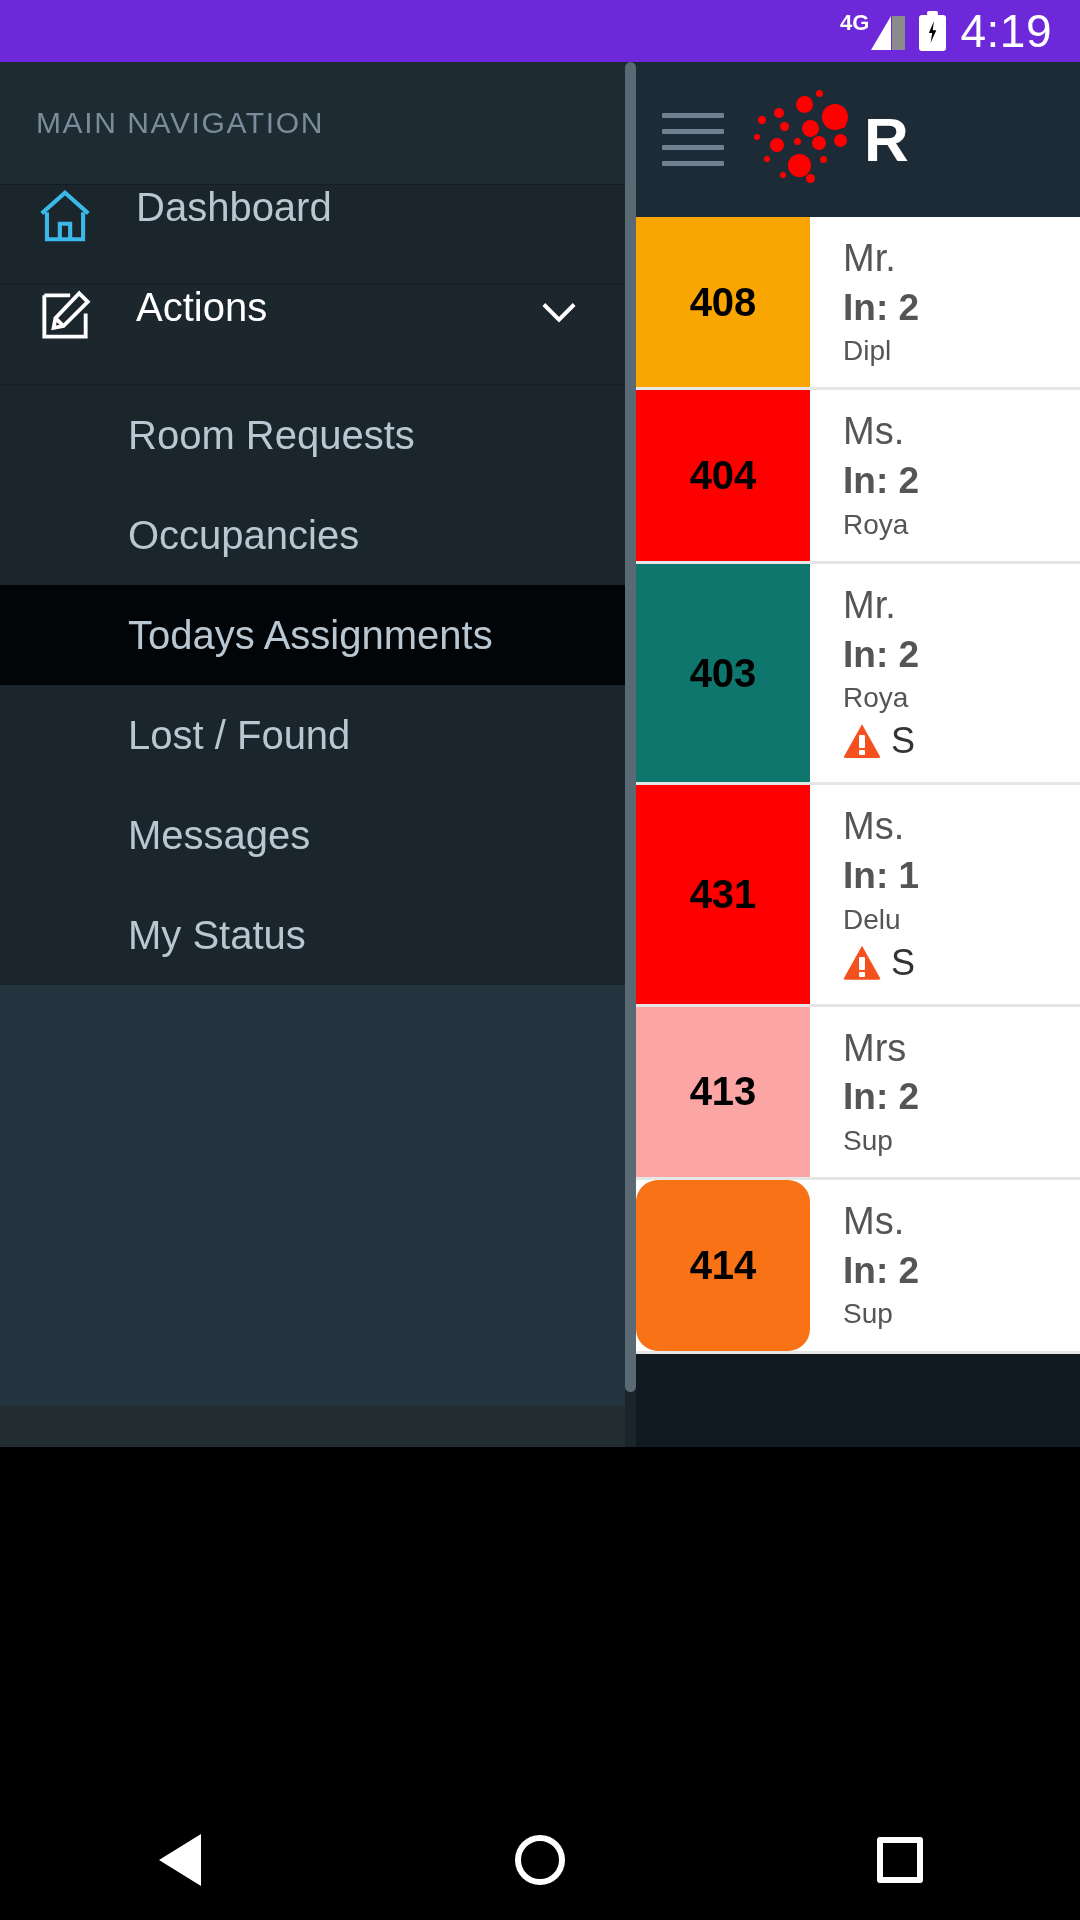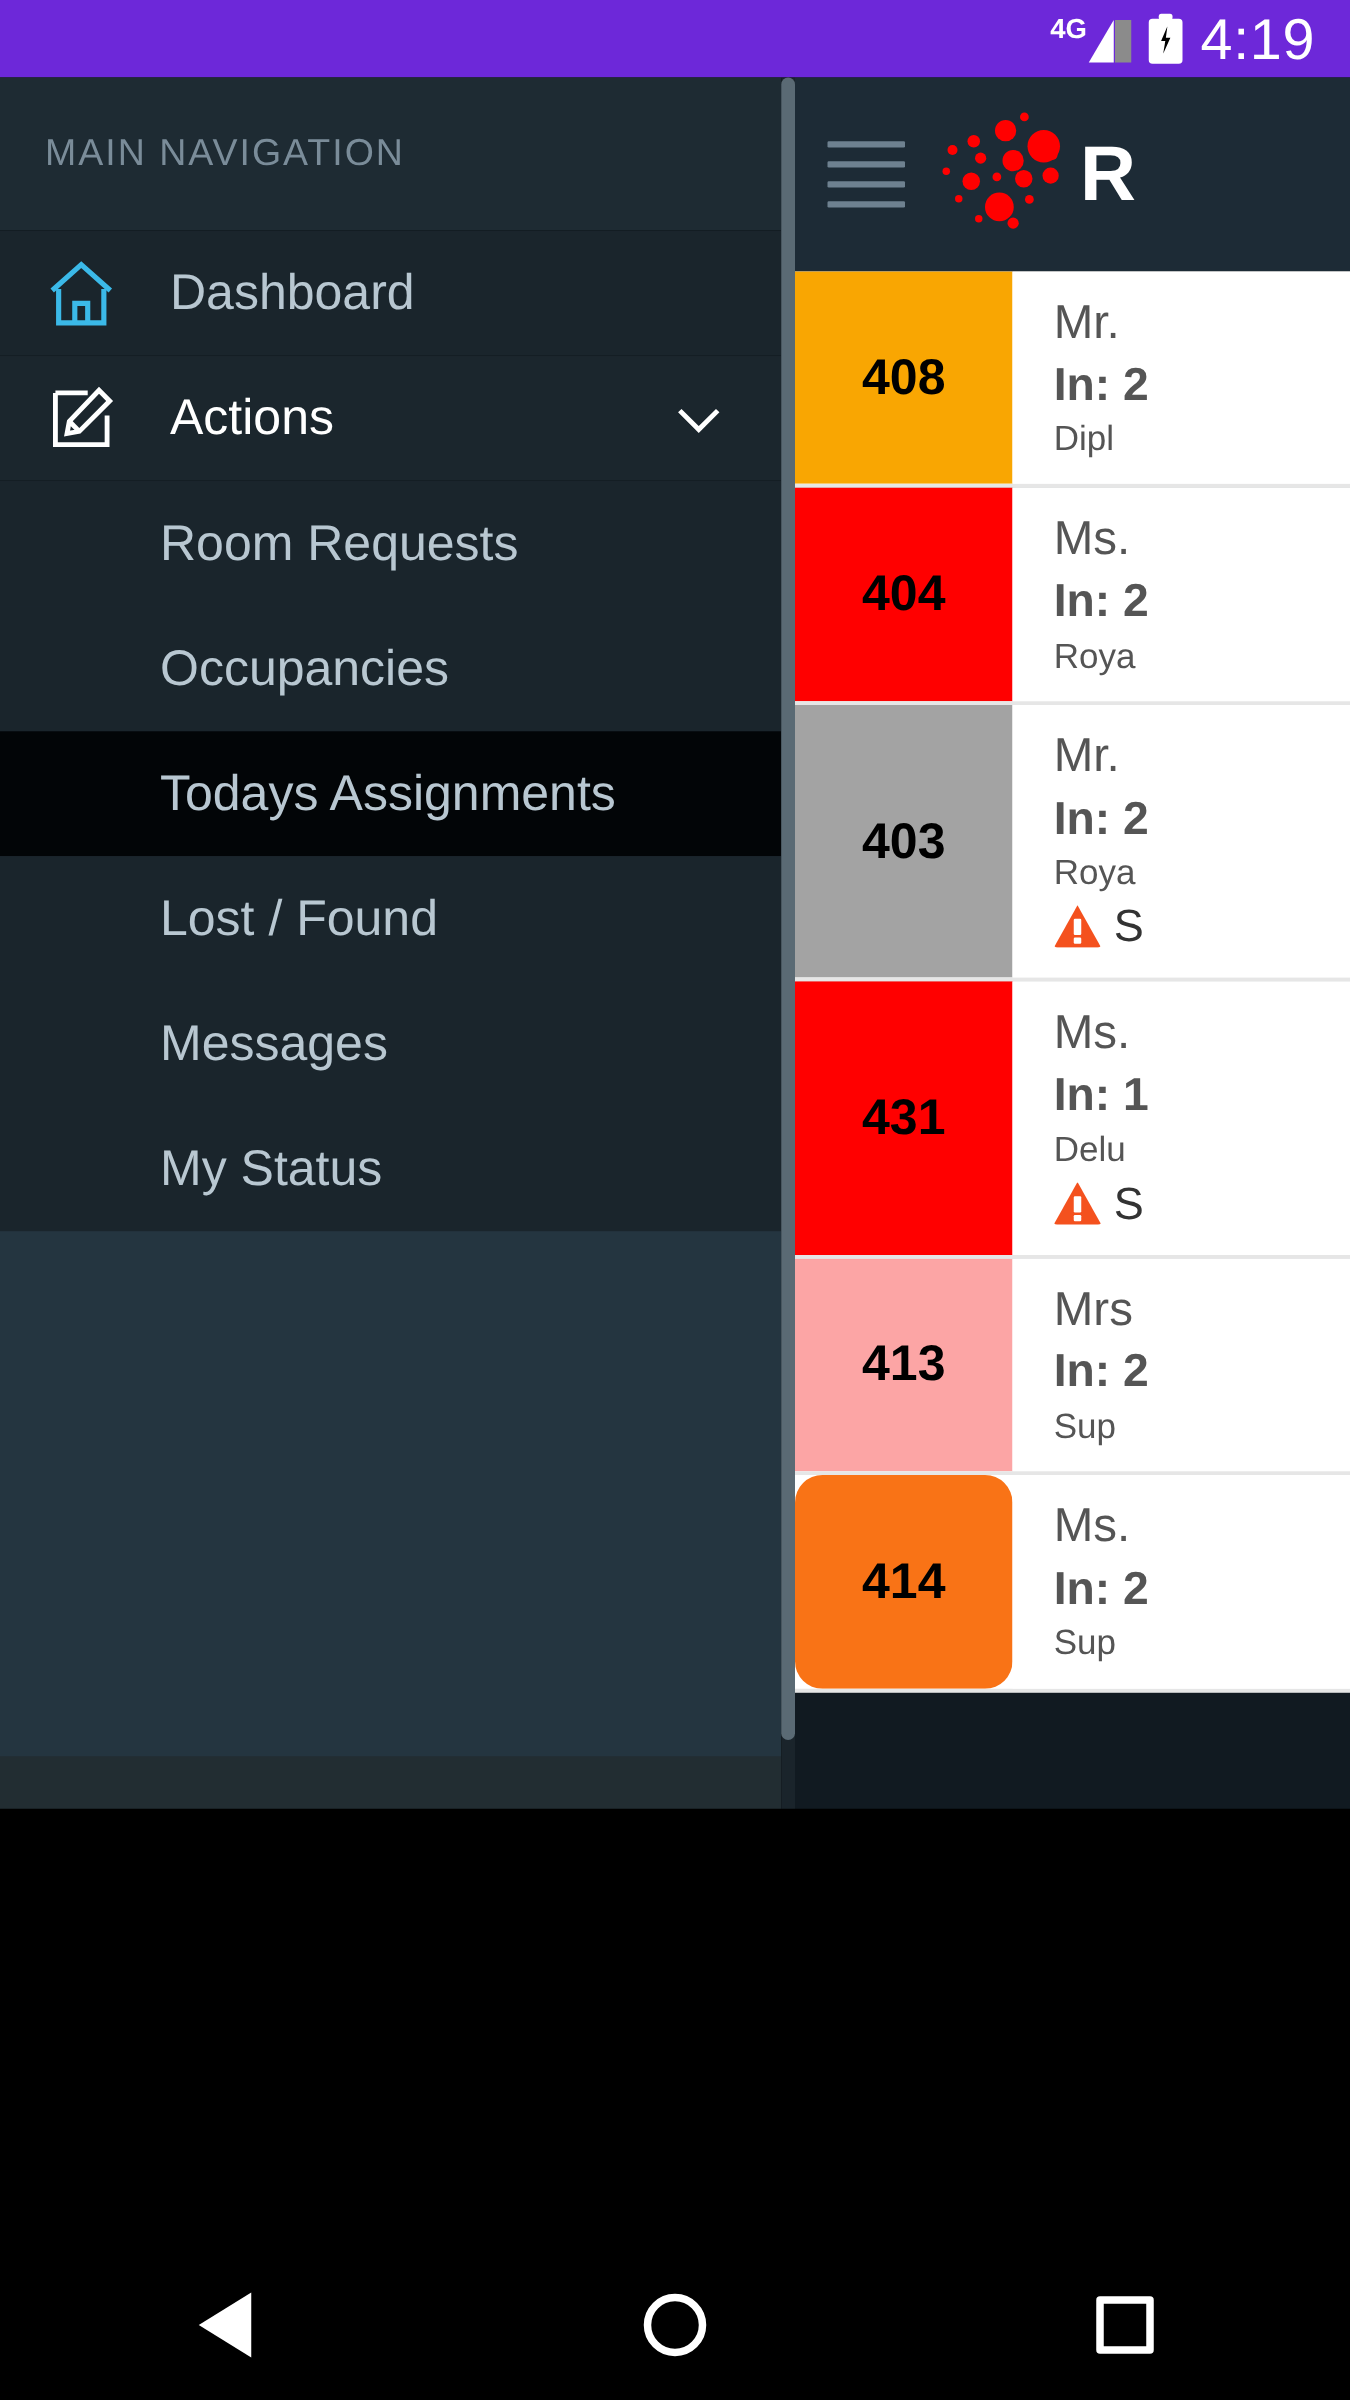--- a/index.html
+++ b/index.html
@@ -95,21 +95,21 @@
   #drawer{
     position:absolute; top:62px; left:0; width:625px; height:1385px;
     background:#222d32; z-index:10; overflow:hidden;
   }
   #drawer-header{
     height:123px; display:flex; align-items:center; padding-left:36px;
     color:#7a8c99; font-size:30px; letter-spacing:1.6px;
     background:#1e2b33; border-bottom:1px solid #131d23;
   }
   .nav-item{
-    height:100px; display:flex; align-items:center; padding-left:34px;
+    height:100px; display:flex; padding-left:34px;
     gap:40px; background:#1a252c; border-bottom:1px solid #141e24;
   }
   .nav-item.alt{ background:#1b262d; }
   .nav-label{ font-size:40px; color:#b8c7d1; }
   .nav-label.bright{ color:#ffffff; }
   .nav-ico{ width:62px; height:62px; flex:none; position:relative; }
 
   
   .ico-home svg{ width:62px; height:62px; display:block; }
   
@@ -210,21 +210,21 @@
     </div>
     <div class="room-card">
       <div class="room-tag" style="background: rgb(255, 0, 0);">404</div>
       <div class="room-body">
         <div class="room-guest">Ms.</div>
         <div class="room-in">In: 2</div>
         <div class="room-type">Roya</div>
       </div>
     </div>
     <div class="room-card">
-      <div class="room-tag" style="background: #a3a3a3;">403</div>
+      <div class="room-tag" style="background: #0f766e;">403</div>
       <div class="room-body">
         <div class="room-guest">Mr.</div>
         <div class="room-in">In: 2</div>
         <div class="room-type">Roya</div>
         <div class="room-alert">
           <span class="warn-ico">
             <span class="tri"></span>
             <span class="bang"></span>
             <span class="dot"></span>
           </span>

